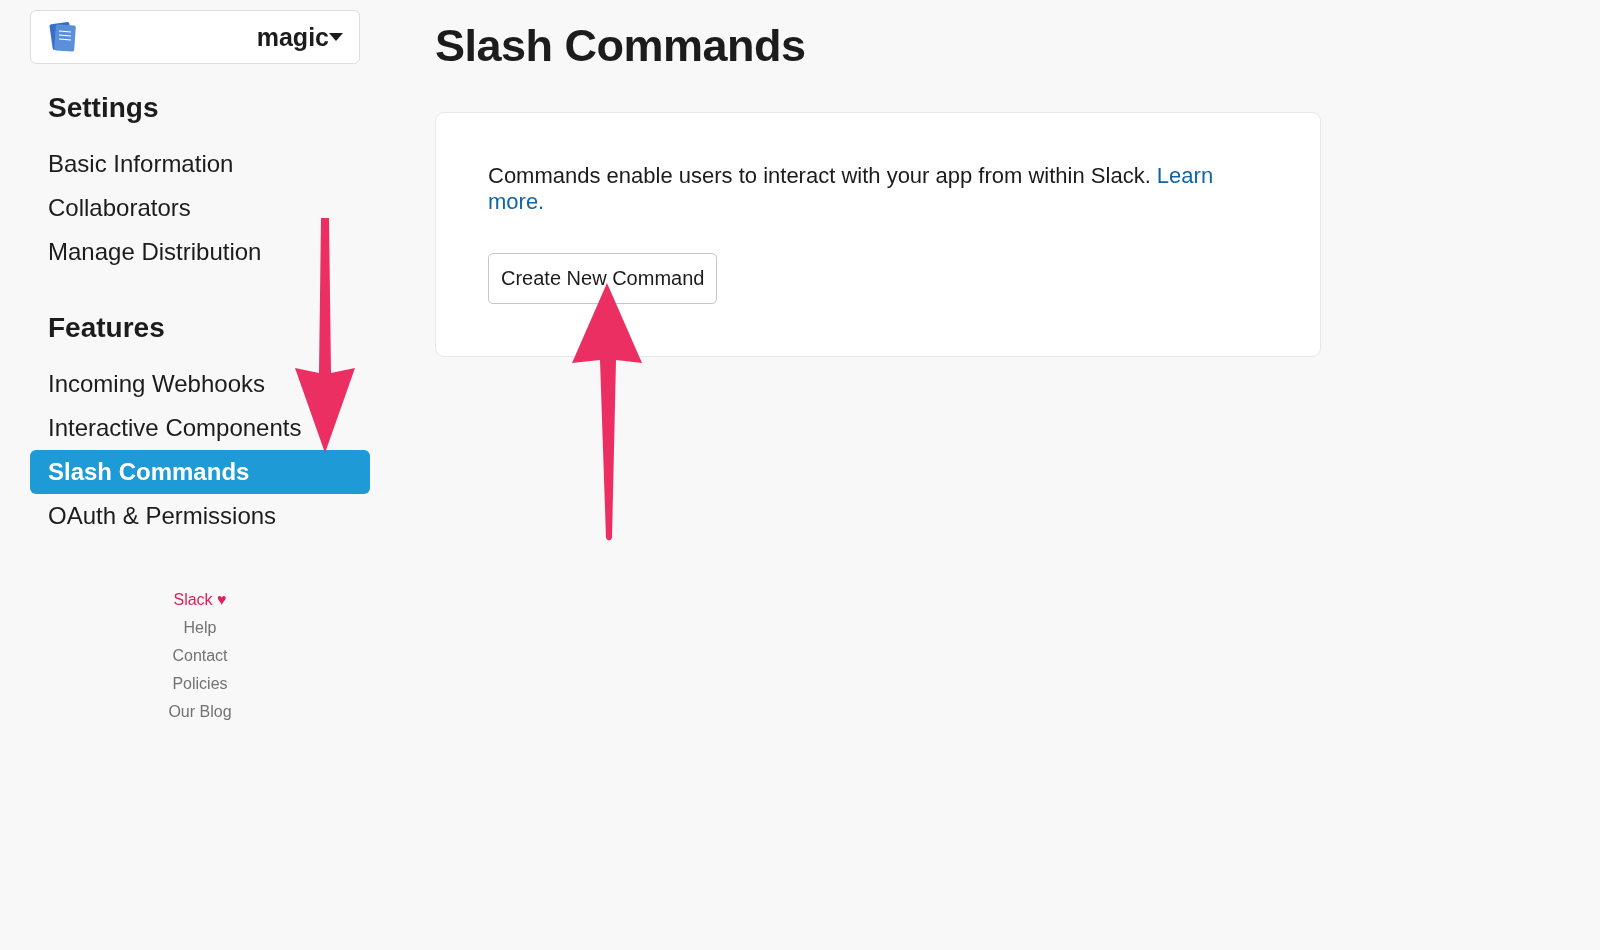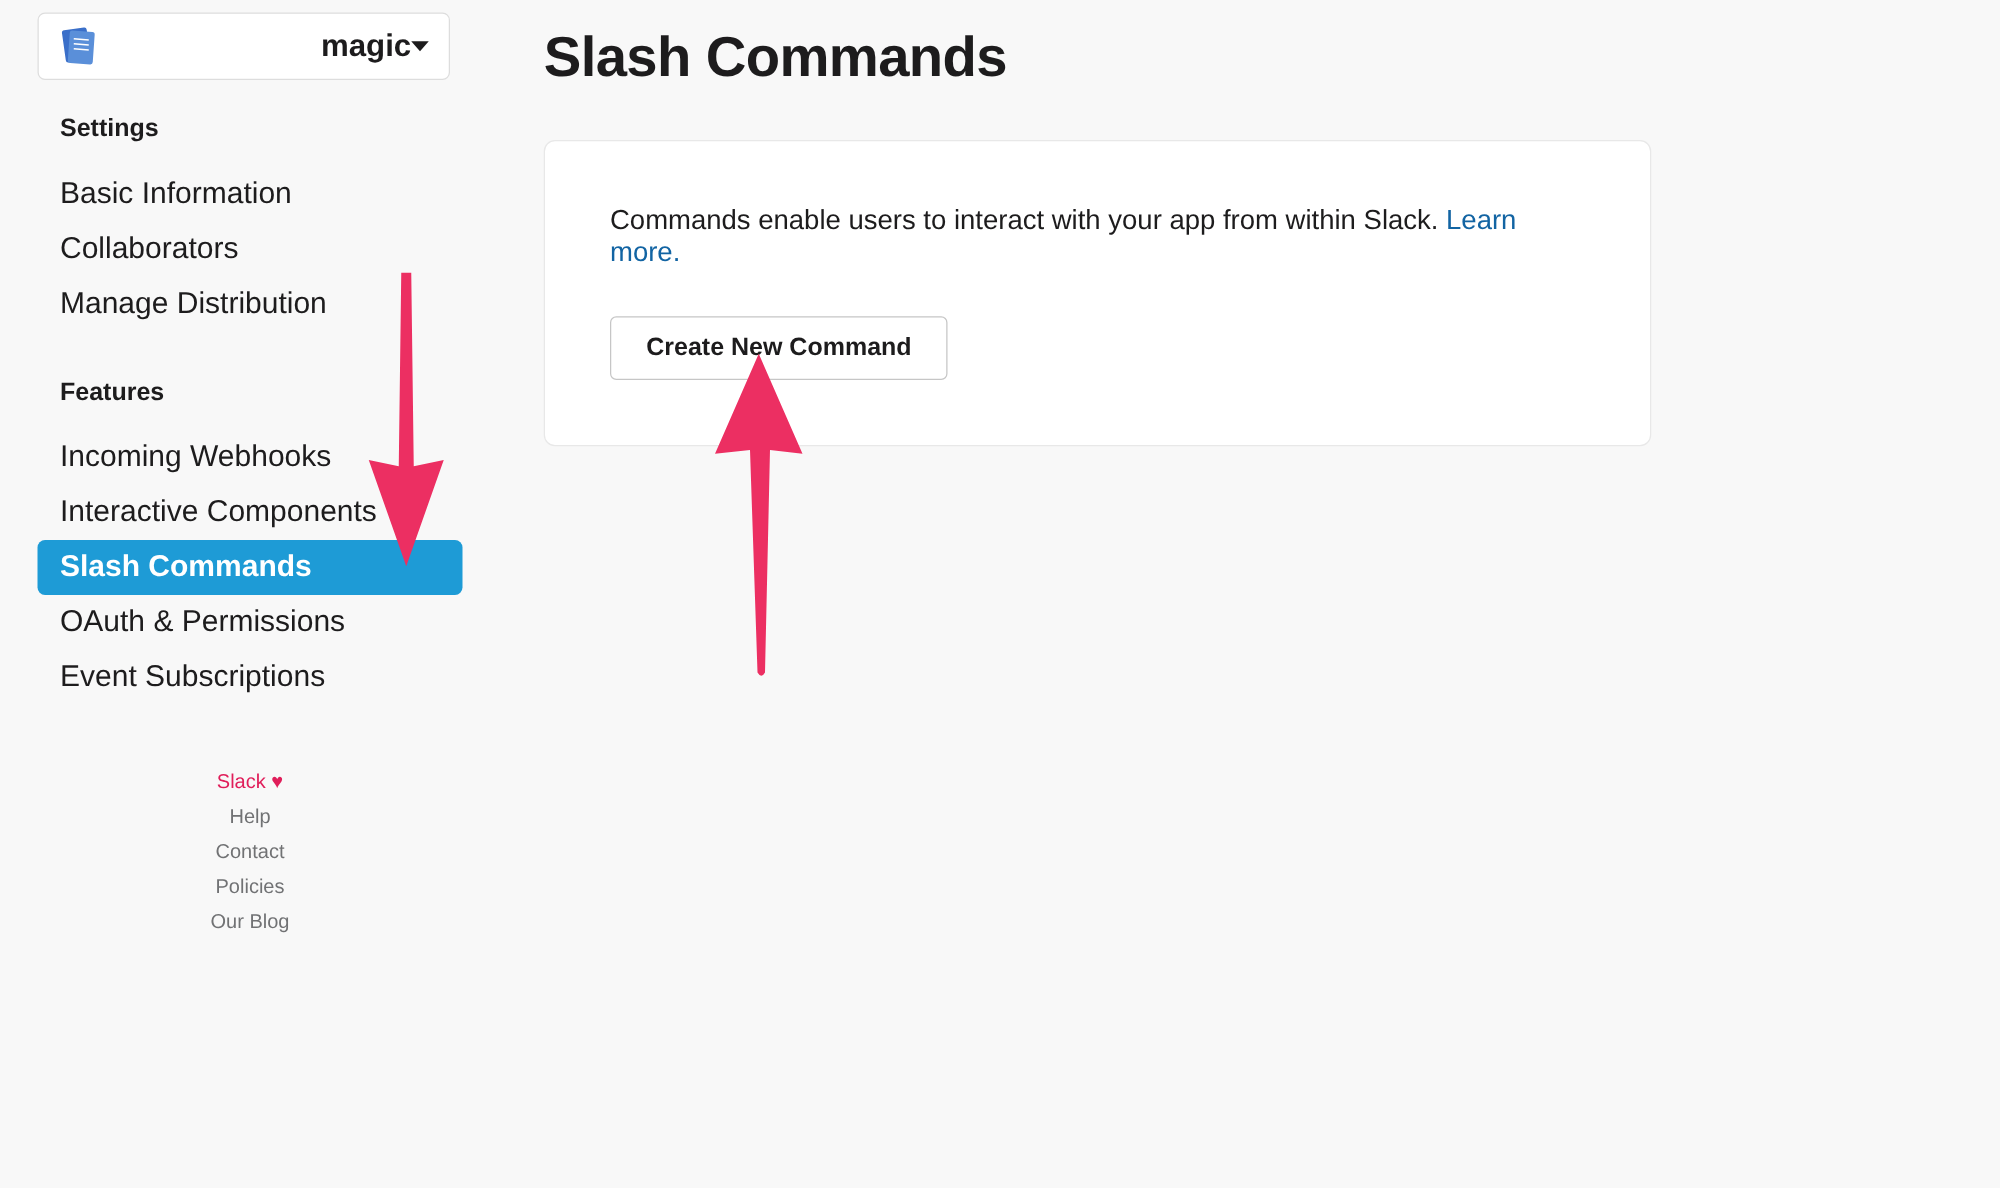--- a/index.html
+++ b/index.html
@@ -43,21 +43,21 @@
       text-align: right;
     }
     .chevron {
       width: 0;
       height: 0;
       border-left: 7px solid transparent;
       border-right: 7px solid transparent;
       border-top: 8px solid #1d1c1d;
     }
     .section-header {
-      font-size: 20px;
+      font-size: 28px;
       font-weight: 900;
       color: #1d1c1d;
       margin: 0 0 18px 18px;
     }
     .nav-list {
       list-style: none;
       margin-bottom: 38px;
     }
     .nav-item {
       font-size: 24px;
@@ -113,23 +113,23 @@
       margin-bottom: 38px;
     }
     .learn-more {
       color: #1264a3;
       cursor: pointer;
     }
     .create-btn {
       background: #fff;
       border: 1px solid #c6c6c6;
       border-radius: 5px;
-      padding: 13px 28px;
+      padding: 13px 12px;
       font-size: 20px;
-      font-weight: 700;
+      font-weight: 400;
       color: #1d1c1d;
       cursor: pointer;
     }
     .arrow {
       position: absolute;
       pointer-events: none;
     }
     .arrow-down {
       left: 285px;
       top: 218px;
@@ -164,21 +164,20 @@
       <li class="nav-item">Collaborators</li>
       <li class="nav-item">Manage Distribution</li>
     </ul>
 
     <h3 class="section-header">Features</h3>
     <ul class="nav-list">
       <li class="nav-item">Incoming Webhooks</li>
       <li class="nav-item">Interactive Components</li>
       <li class="nav-item active">Slash Commands</li>
       <li class="nav-item">OAuth &amp; Permissions</li>
-      <li class="nav-item">Event Subscriptions</li>
     </ul>
 
     <ul class="footer-links">
       <li class="footer-link brand">
         <span>Slack</span>
         <span class="heart">♥</span>
       </li>
       <li class="footer-link">Help</li>
       <li class="footer-link">Contact</li>
       <li class="footer-link">Policies</li>

